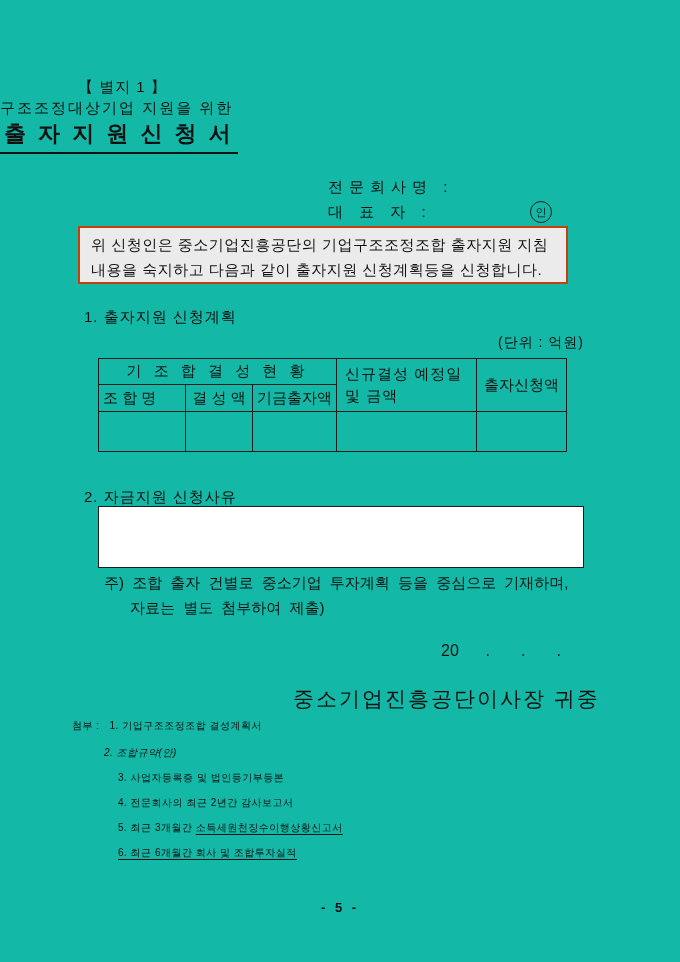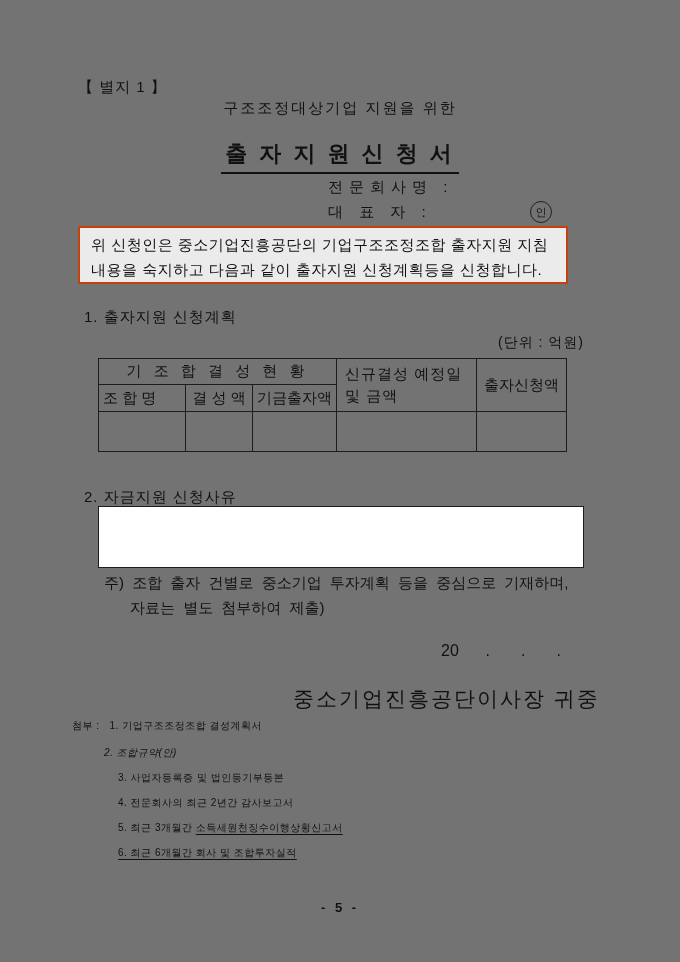--- a/index.html
+++ b/index.html
@@ -1,33 +1,33 @@
 <!DOCTYPE html>
 <html><head>
 <meta charset="utf-8">
 <style>
   html,body{margin:0;padding:0;background:#ffffff;}
   .page{
     position:relative;
     width:680px;height:962px;
-    background:#737373;
+    background:#14b8a6;
     font-family:"Liberation Sans","DejaVu Sans",sans-serif;
     color:#111;
     overflow:hidden;
   }
   .abs{position:absolute;}
   .txt{font-size:15px;line-height:1.2;white-space:nowrap;}
 
   .attachment-tag{left:78px;top:78px;font-size:15px;letter-spacing:1px;}
 
-  .header-block{left:0;top:99px;width:680px;text-align:center;}
+  .header-block{left:0;top:99px;width:680px;text-align:left;}
   .doc-subtitle{font-size:15px;letter-spacing:2px;}
   .doc-title{
     display:inline-block;
-    margin-top:21px;
+    margin-top:1px;
     font-size:22px;font-weight:bold;letter-spacing:3px;
     border-bottom:2px solid #111;
     padding:0 4px 3px 4px;
     white-space:nowrap;
   }
 
   .applicant-company{left:328px;top:178px;letter-spacing:6px;}
   .applicant-rep{left:328px;top:203px;letter-spacing:6px;}
   .seal-circle{
     left:530px;top:201px;

